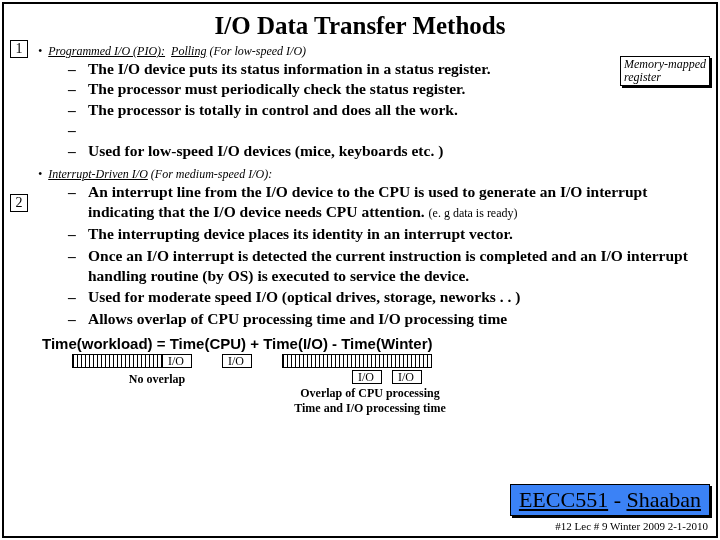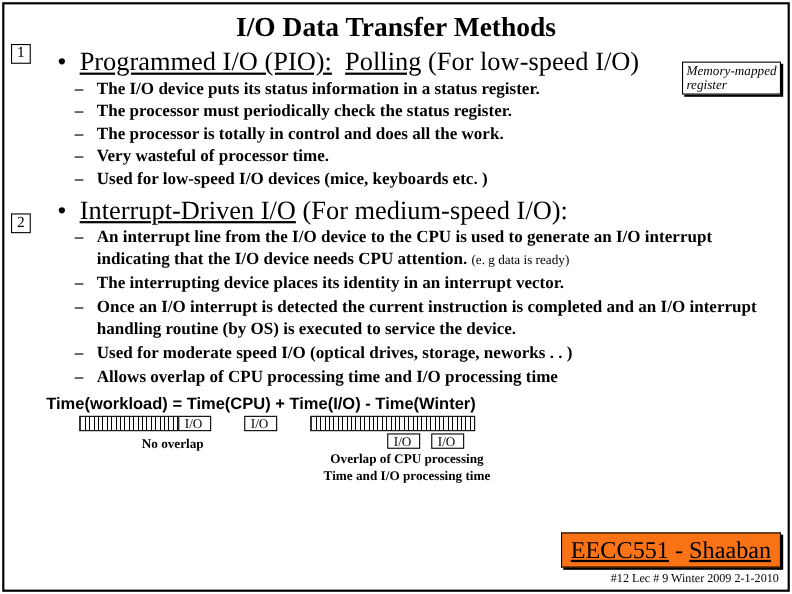--- a/index.html
+++ b/index.html
@@ -2,39 +2,39 @@
 <html><head>
 <meta charset="utf-8">
 <style>
   * { margin: 0; padding: 0; box-sizing: border-box; }
   body { width: 720px; height: 540px; font-family: "Times New Roman", serif; background: #fff; position: relative; }
   .slide { border: 2px solid #000; width: 716px; height: 536px; margin: 2px; position: relative; padding: 6px 8px 0 8px; background:#fff;}
   .title { font-weight: bold; font-size: 25px; text-align: center; margin: 2px 0 4px 0; font-family:"Times New Roman",serif;}
   .numbox { position: absolute; border: 1px solid #000; width: 18px; height: 18px; text-align: center; font-size: 14px; line-height: 16px; background:#fff; font-family:"Times New Roman",serif;}
   .n1 { left: 6px; top: 36px; }
   .n2 { left: 6px; top: 190px; }
-  .section { font-size: 24px; margin-left: 40px; }
+  .section { font-size: 12px; margin-left: 26px; font-style: italic; }
   .bullet-dot { font-family:"Times New Roman",serif; }
   .u { text-decoration: underline; }
   .sub { margin-left: 56px; font-size: 15.5px; font-weight: bold; line-height: 1.32; }
   .sub .row { display:flex; }
   .sub .dash { width: 20px; flex:none; }
   .callout { position: absolute; right: 6px; top: 52px; border: 1px solid #000; box-shadow: 2px 2px 0 #000; padding: 1px 3px; font-size: 12px; line-height:1.1; background:#fff; font-family:"Times New Roman",serif;font-style:italic;}
   .sec2sub { margin-left: 56px; font-size: 15.5px; font-weight: bold; line-height: 1.28; }
   .sec2sub .row { display:flex; margin-bottom:2px;}
   .sec2sub .dash { width: 20px; flex:none; }
   .sec2sub .txt { flex:1; }
   .inlinesmall { font-size: 12px; font-weight: normal; }
   .formula { font-family: Arial, sans-serif; font-size: 15px; font-weight:bold; margin: 6px 0 2px 30px; }
   .diagram { position: relative; height: 70px; margin-left: 30px; }
   .bar { position:absolute; border:1px solid #000; height:14px; }
   .hatch { background: repeating-linear-gradient(90deg,#000 0,#000 1px,transparent 1px,transparent 4px); }
   .iolab { position:absolute; font-family:"Times New Roman",serif; font-size:12px; font-weight:normal;}
   .caption { position:absolute; font-size:12px; font-weight:bold; text-align:center; font-family:"Times New Roman",serif;}
-  .footerbox { position:absolute; right:6px; bottom:20px; border:1px solid #000; box-shadow:2px 2px 0 #000; padding:2px 8px; font-size:22px; background:#f97316; font-family:"Times New Roman",serif;}
+  .footerbox { position:absolute; right:6px; bottom:20px; border:1px solid #000; box-shadow:2px 2px 0 #000; padding:2px 8px; font-size:22px; background:#3b82f6; font-family:"Times New Roman",serif;}
   .footerbox .dash { }
   .footernote { position:absolute; right:8px; bottom:4px; font-size:11px; font-family:"Times New Roman",serif;text-align:center;}
 </style>
 </head>
 <body>
 
 <div class="slide">
   <div class="title">I/O Data Transfer Methods</div>
 
   <div class="numbox n1">1</div>
@@ -50,21 +50,20 @@
     <div class="row">
         <span class="dash">–</span>
         <span>The processor must periodically check the status register.</span>
       </div>
     <div class="row">
         <span class="dash">–</span>
         <span>The processor is totally in control and does all the work.</span>
       </div>
     <div class="row">
         <span class="dash">–</span>
-        <span>Very wasteful of processor time.</span>
       </div>
     <div class="row">
         <span class="dash">–</span>
         <span>Used for low-speed I/O devices (mice, keyboards etc. )</span>
       </div>
   </div>
 
   <div class="callout"><span>Memory-mapped<br>register</span></div>
 
   <div class="numbox n2">2</div>

